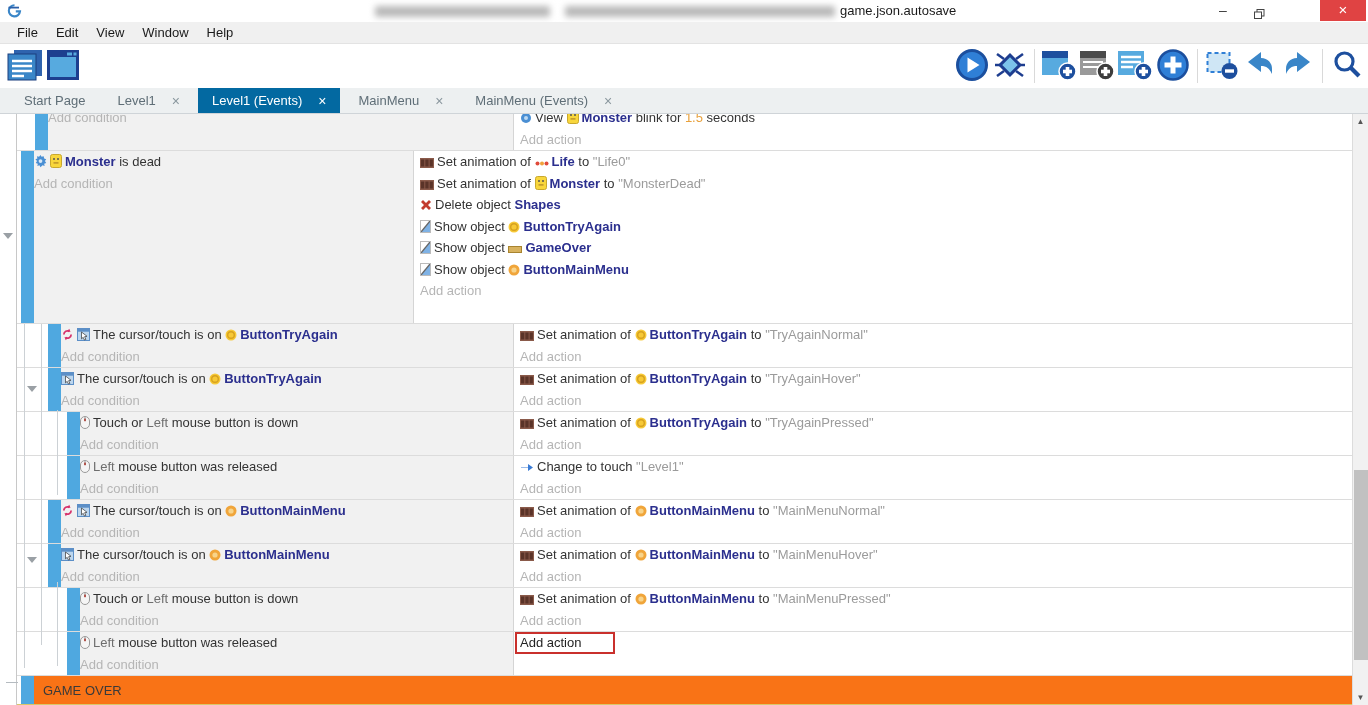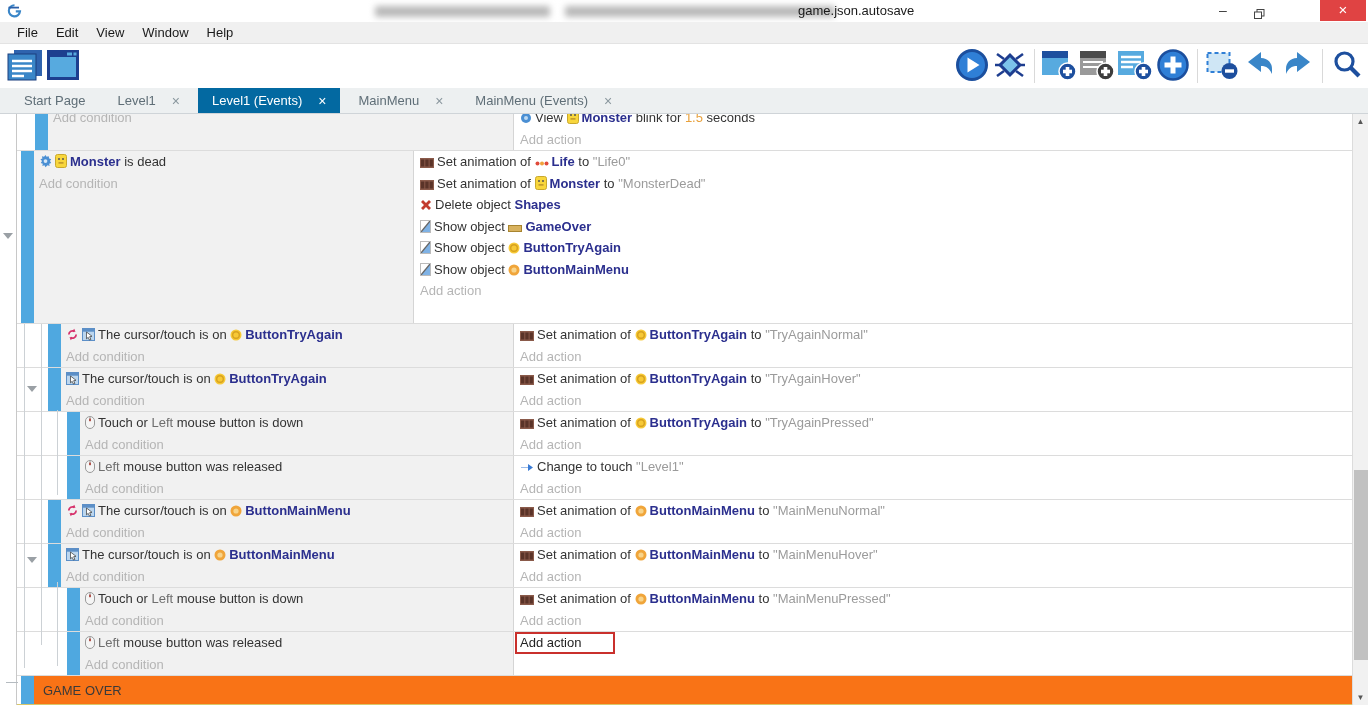--- a/index.html
+++ b/index.html
@@ -2,21 +2,21 @@
 <html><head>
 <meta charset="utf-8">
 <style>
   html,body{margin:0;padding:0;background:#888;}
   .app{position:relative;width:1368px;height:705px;background:#fff;overflow:hidden;
        font-family:"Liberation Sans",sans-serif;font-size:13px;color:#333;}
   
   .titlebar{position:absolute;top:0;left:0;width:1368px;height:22px;background:#fff;}
   .logo{position:absolute;left:6px;top:3px;}
   .blurblock{position:absolute;top:6px;height:11px;background:#b9b9b9;filter:blur(3px);border-radius:2px;}
-  .title-text{position:absolute;left:798px;top:3px;color:#1a1a1a;}
+  .title-text{position:absolute;left:840px;top:3px;color:#1a1a1a;}
   .winbtn{position:absolute;top:0;height:21px;text-align:center;line-height:20px;color:#444;}
   .btn-min{left:1206px;width:34px;font-size:14px;}
   .btn-restore{left:1242px;width:34px;padding-top:5px;box-sizing:border-box;}
   .btn-close{left:1320px;width:46px;background:#e04343;color:#fff;font-size:15px;}
   
   .menubar{position:absolute;top:22px;left:0;width:1368px;height:22px;background:#f0f0f0;
            border-bottom:1px solid #e3e3e3;display:flex;align-items:center;padding-left:8px;box-sizing:border-box;}
   .menu-item{padding:0 9px;color:#1a1a1a;}
   
   .toolbar{position:absolute;top:44px;left:0;width:1368px;height:44px;background:#fff;}
@@ -34,21 +34,21 @@
   .tab.active .close{color:#fff;}
   
   .events-viewport{position:absolute;top:114px;left:0;width:1352px;height:591px;background:#fff;overflow:hidden;}
   .events-list{position:absolute;left:16px;top:0;width:1336px;height:591px;border-left:1px solid #c8c8c8;
                display:flex;flex-direction:column;}
   .erow{display:flex;box-sizing:border-box;border-bottom:1px solid #dcdcdc;overflow:hidden;background:#fff;}
   .gutter{background:#fff;flex:none;}
   .ebar{width:13px;flex:none;background:#4fa8e0;}
   .cond{flex:none;background:#f1f1f1;overflow:hidden;}
   .act{width:840px;flex:none;background:#fff;border-left:1px solid #d5d5d5;box-sizing:border-box;overflow:hidden;}
-  .cellin{padding-left:5px;}
+  .cellin{}
   .act .cellin{padding-left:6px;}
   .line{height:21.5px;line-height:21.5px;white-space:nowrap;color:#333;}
   .obj{font-weight:bold;color:#2b2f8e;}
   .param{color:#9b9b9b;}
   .dim{color:#6e6e6e;}
   .num{color:#e8a13c;}
   .ph{color:#b5b5b5;}
   .dark{color:#222;}
   .icn{display:inline-block;vertical-align:-2px;margin-right:3px;}
   .line.hl{position:relative;}
@@ -301,31 +301,31 @@
                     <circle cx="8" cy="5" r="1" fill="#555"></circle>
                     <rect x="3.5" y="8.2" width="5" height="1.4" fill="#b98f2a"></rect>
                   </svg></span><span class="obj">Monster</span><span class="t"> to </span><span class="param">"MonsterDead"</span></div>
               <div class="line"><span class="icn"><svg width="12" height="12" viewBox="0 0 12 12">
                     <path d="M1 3l2-2 3 3 3-3 2 2-3 3 3 3-2 2-3-3-3 3-2-2 3-3z" fill="#c23b2e"></path>
                   </svg></span><span class="t">Delete object </span><span class="obj">Shapes</span></div>
               <div class="line"><span class="icn"><svg width="11" height="13" viewBox="0 0 11 13">
                     <polygon points="1,12 10,1 10,12" fill="#7fb2e5"></polygon>
                     <line x1="1" y1="12" x2="10" y2="1" stroke="#666" stroke-width="1.2"></line>
                     <rect x="0.5" y="0.5" width="10" height="12" fill="none" stroke="#bbb"></rect>
-                  </svg></span><span class="t">Show object </span><span class="icn"><svg width="14" height="9" viewBox="0 0 14 9">
-                    <rect x="0.5" y="1.5" width="13" height="6" fill="#d8b25e" stroke="#a8842f"></rect>
-                  </svg></span><span class="obj">GameOver</span></div>
+                  </svg></span><span class="t">Show object </span><span class="icn"><svg width="12" height="12" viewBox="0 0 12 12">
+                    <circle cx="6" cy="6" r="5.5" fill="#f7c936"></circle>
+                    <circle cx="6" cy="6" r="3.3" fill="none" stroke="#d7a21f" stroke-width="1.4"></circle>
+                  </svg></span><span class="obj">ButtonTryAgain</span></div>
               <div class="line"><span class="icn"><svg width="11" height="13" viewBox="0 0 11 13">
                     <polygon points="1,12 10,1 10,12" fill="#7fb2e5"></polygon>
                     <line x1="1" y1="12" x2="10" y2="1" stroke="#666" stroke-width="1.2"></line>
                     <rect x="0.5" y="0.5" width="10" height="12" fill="none" stroke="#bbb"></rect>
-                  </svg></span><span class="t">Show object </span><span class="icn"><svg width="12" height="12" viewBox="0 0 12 12">
-                    <circle cx="6" cy="6" r="5.5" fill="#f7c936"></circle>
-                    <circle cx="6" cy="6" r="3.3" fill="none" stroke="#d7a21f" stroke-width="1.4"></circle>
-                  </svg></span><span class="obj">ButtonTryAgain</span></div>
+                  </svg></span><span class="t">Show object </span><span class="icn"><svg width="14" height="9" viewBox="0 0 14 9">
+                    <rect x="0.5" y="1.5" width="13" height="6" fill="#d8b25e" stroke="#a8842f"></rect>
+                  </svg></span><span class="obj">GameOver</span></div>
               <div class="line"><span class="icn"><svg width="11" height="13" viewBox="0 0 11 13">
                     <polygon points="1,12 10,1 10,12" fill="#7fb2e5"></polygon>
                     <line x1="1" y1="12" x2="10" y2="1" stroke="#666" stroke-width="1.2"></line>
                     <rect x="0.5" y="0.5" width="10" height="12" fill="none" stroke="#bbb"></rect>
                   </svg></span><span class="t">Show object </span><span class="icn"><svg width="12" height="12" viewBox="0 0 12 12">
                     <circle cx="6" cy="6" r="5.5" fill="#f0a53a"></circle>
                     <circle cx="6" cy="6" r="2.6" fill="#f8d48a"></circle>
                   </svg></span><span class="obj">ButtonMainMenu</span></div>
               <div class="line"><span class="ph">Add action</span></div>
             </div>

